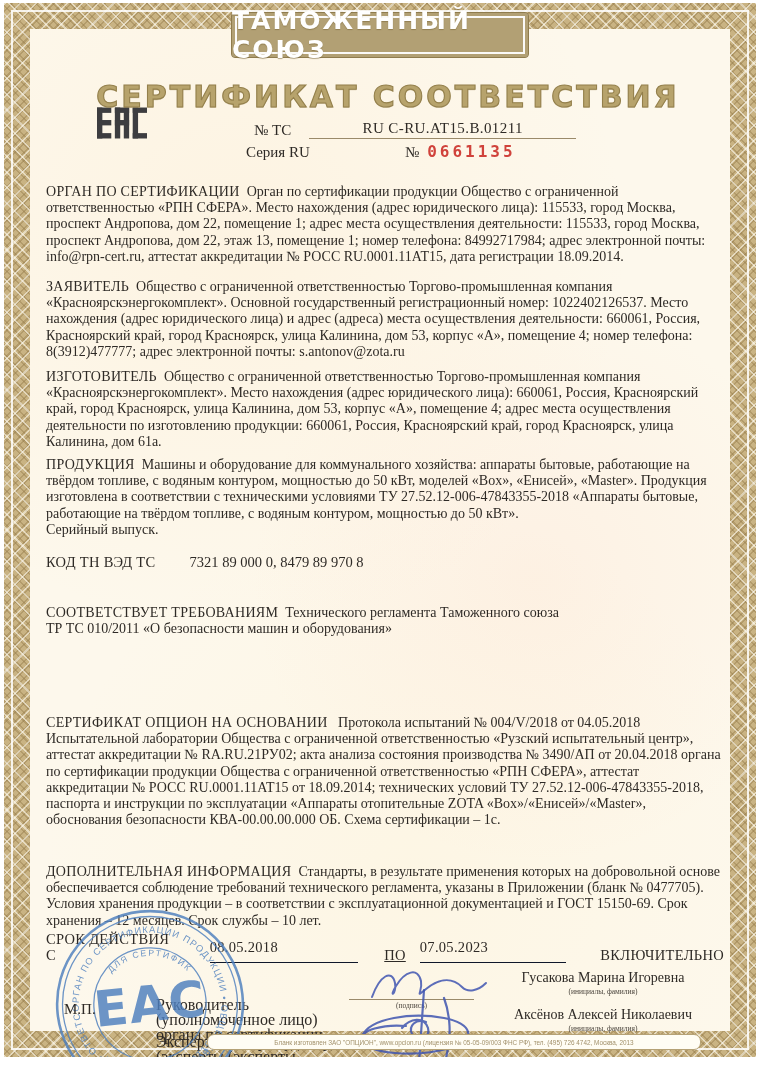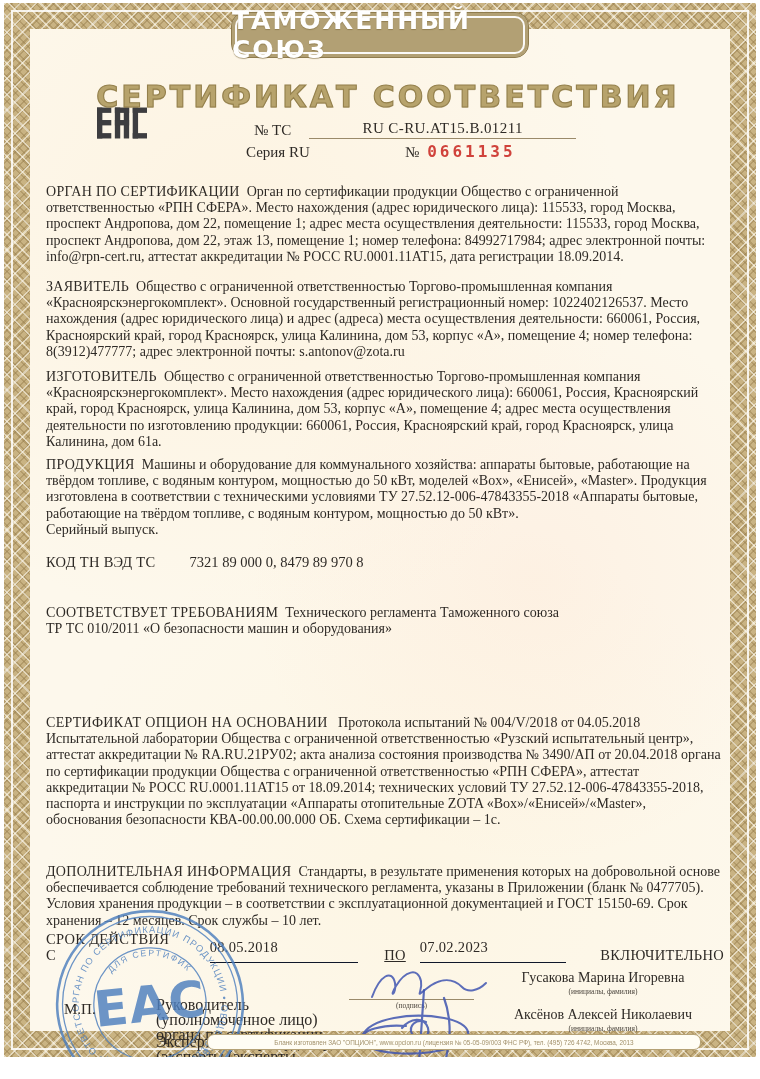--- a/index.html
+++ b/index.html
@@ -15,21 +15,21 @@
       repeating-linear-gradient(135deg, rgba(146,120,71,.40) 5px 6.5px, rgba(146,120,71,0) 6.5px 11px);}
   .wavy{position:absolute;inset:7px;border:2px solid rgba(255,255,255,.85);z-index:1;}
   .inner{position:absolute;inset:26px;z-index:1;background:
       radial-gradient(circle at 30% 22%, rgba(255,214,160,.14), transparent 42%),
       radial-gradient(circle at 72% 55%, rgba(255,176,150,.10), transparent 38%),
       radial-gradient(circle at 55% 85%, rgba(255,230,170,.12), transparent 40%),
       #fdf8ec;}
   .z{position:absolute;z-index:2;}
   
   .banner{position:absolute;z-index:3;left:50%;top:9px;transform:translateX(-50%);
-    width:296px;height:44px;background:#b2a074;border:1px solid #8f7c4e;border-radius:14px;
+    width:296px;height:44px;background:#b2a074;border:1px solid #8f7c4e;border-radius:4px;
     box-shadow:inset 0 0 0 3px #b2a074, inset 0 0 0 5px rgba(255,255,255,.95);
     display:flex;align-items:center;justify-content:center;}
   .banner span{font-family:"DejaVu Sans",sans-serif;font-weight:bold;font-size:25px;
     letter-spacing:2px;color:#ffffff;text-shadow:0 1px 1px rgba(120,100,55,.55);}
   
   .eacmark{left:93px;top:93px;}
   
   .title{left:0;top:68px;width:752px;text-align:center;margin:8px;
     font-family:"DejaVu Sans",sans-serif;font-weight:800;font-size:30px;letter-spacing:3px;
     color:#b7a36c;-webkit-text-stroke:1.1px #94804c;text-shadow:0 1px 0 rgba(148,128,76,.35);}
@@ -145,21 +145,21 @@
   </p>
   <p class="sec" style="top:847px">
     <span class="lab">ДОПОЛНИТЕЛЬНАЯ ИНФОРМАЦИЯ</span>&nbsp;
     <span class="txt">Стандарты, в результате применения которых на добровольной основе обеспечивается соблюдение требований технического регламента, указаны в Приложении (бланк № 0477705). Условия хранения продукции – в соответствии с эксплуатационной документацией и ГОСТ 15150-69. Срок хранения – 12 месяцев. Срок службы – 10 лет.</span>
   </p>
 
   <div class="sec validity" style="top:928px">
     <span>СРОК ДЕЙСТВИЯ С</span>
     <span class="uline d1">08.05.2018</span>
     <span class="po">ПО</span>
-    <span class="uline d2">07.02.2023</span>
+    <span class="uline d2">07.05.2023</span>
     <span class="inc">ВКЛЮЧИТЕЛЬНО</span>
   </div>
 
   <svg class="stamp" width="216" height="216" viewBox="0 0 200 200">
     <g fill="none" stroke="#4d7fbe">
       <circle cx="100" cy="100" r="86" stroke-width="2.4"></circle>
       <circle cx="100" cy="100" r="81" stroke-width="1.2"></circle>
       <circle cx="100" cy="100" r="52" stroke-width="1.2"></circle>
     </g>
     <defs>

